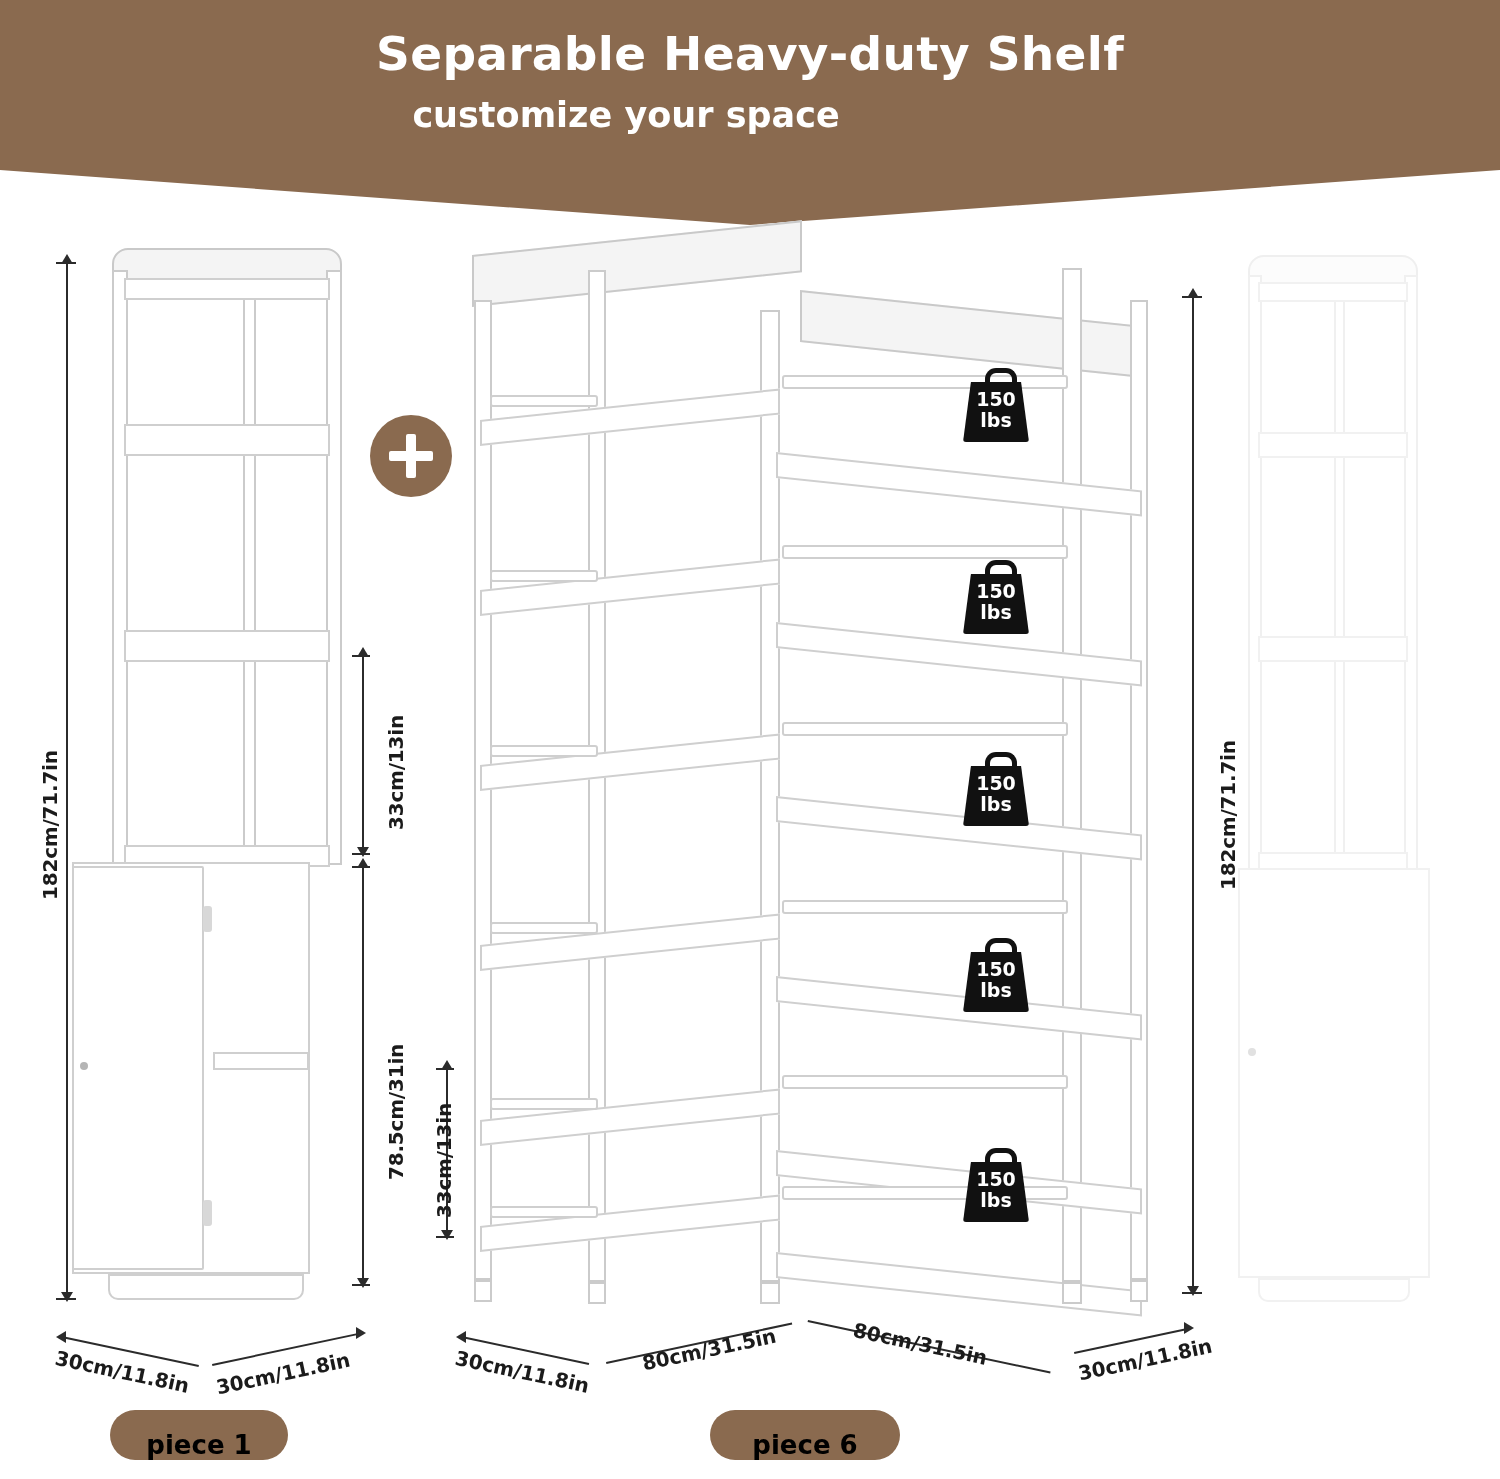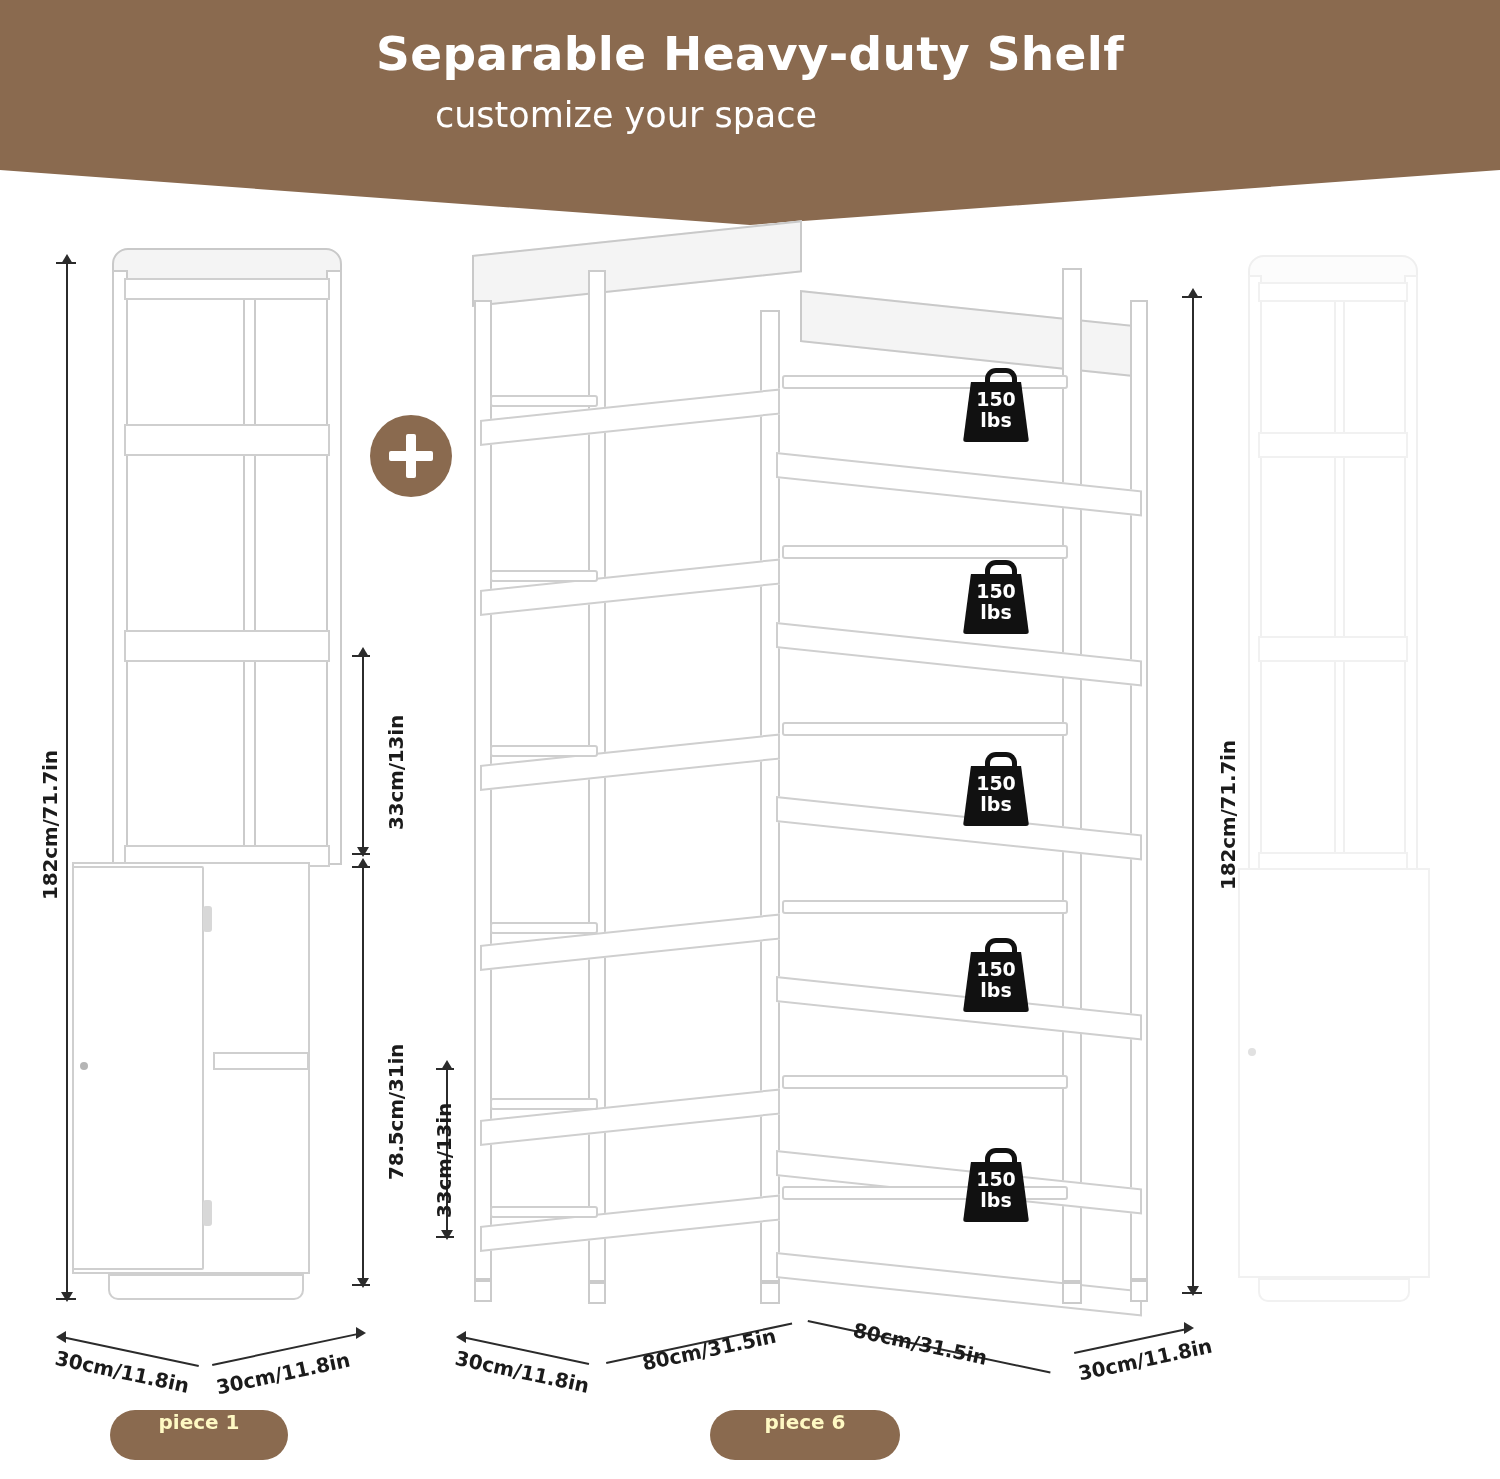--- a/index.html
+++ b/index.html
@@ -16,21 +16,21 @@
     position:absolute;left:0;top:0;width:1500px;height:225px;
     background:#8a6a4f;
     clip-path:polygon(0 0,1500px 0,1500px 170px,750px 225px,0 170px);
   }
   .banner-title{
     position:absolute;left:0;top:26px;width:1500px;text-align:center;
     color:#ffffff;font-size:47px;font-weight:bold;letter-spacing:.3px;
   }
   .banner-sub{
     position:absolute;left:0;top:95px;width:1252px;text-align:center;
-    color:#ffffff;font-size:35px;font-weight:normal;
+    color:#ffffff;font-size:35px;font-weight:bold;
   }
 
   
   .vline{position:absolute;background:#2b2b2b;width:2px;}
   .hline{position:absolute;background:#2b2b2b;height:2px;}
   .arrow-up,.arrow-dn,.arrow-l,.arrow-r{position:absolute;width:0;height:0;}
   .arrow-up{border-left:6px solid transparent;border-right:6px solid transparent;border-bottom:10px solid #2b2b2b;}
   .arrow-dn{border-left:6px solid transparent;border-right:6px solid transparent;border-top:10px solid #2b2b2b;}
   .arrow-l{border-top:6px solid transparent;border-bottom:6px solid transparent;border-right:10px solid #2b2b2b;}
   .arrow-r{border-top:6px solid transparent;border-bottom:6px solid transparent;border-left:10px solid #2b2b2b;}
@@ -68,22 +68,22 @@
     color:#ffffff;font-size:19px;font-weight:bold;line-height:19px;
   }
   .wbadge .unit{
     position:absolute;left:0;top:43px;width:66px;text-align:center;
     color:#ffffff;font-size:19px;font-weight:bold;line-height:19px;
   }
 
   
   .pill{
     position:absolute;background:#8a6a4f;border-radius:26px;
-    color:#fef9c3;font-size:20px;font-weight:bold;
-    display:flex;align-items:flex-start;justify-content:center;
+    color:#000000;font-size:26px;font-weight:bold;
+    display:flex;align-items:flex-end;justify-content:center;
   }
 
   
   .part{position:absolute;box-sizing:border-box;}
   .panel{background:#ffffff;border:2px solid #cfcfcf;}
   .panel-top{background:#f4f4f4;border:2px solid #c9c9c9;}
   .post{background:#ffffff;border:2px solid #cbcbcb;}
   .rail{background:#ffffff;border:2px solid #cfcfcf;border-radius:3px;}
 
   .ghost{opacity:.30;filter:grayscale(1);}

